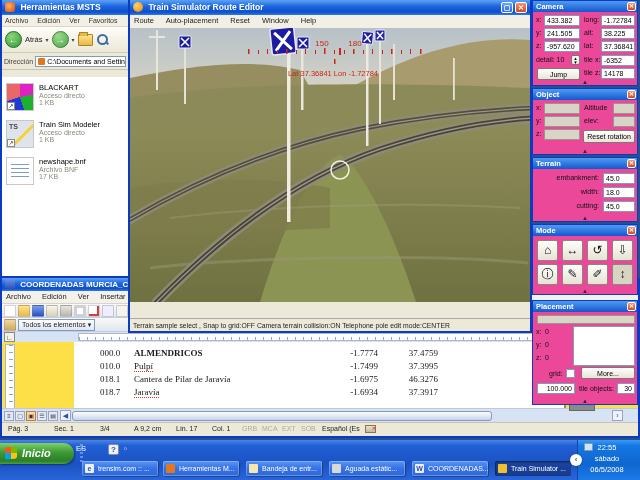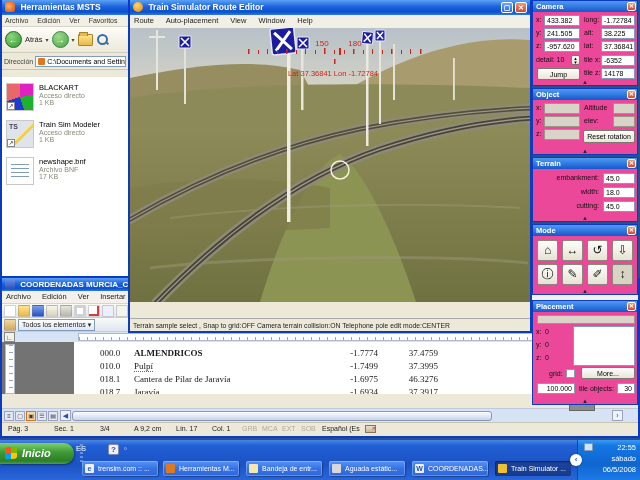--- a/index.html
+++ b/index.html
@@ -91,21 +91,21 @@
   .wic-preview { background:#fff; box-shadow:inset 0 0 0 2px #d0d0d8; }
   .wic-spell { background:#fff; box-shadow:inset -2px -2px 0 #d04040; }
   .wic-cut { background:#eef; }
   .wic-copy { background:#f4f4ec; }
   .wic-paste { background:linear-gradient(#d8c890,#b09860); }
   .combo { height:12px; background:linear-gradient(#fff,#dfe5f2); border:1px solid #7f9db9; font-size:7px; line-height:10px; padding:0 3px; color:#222; }
   #word-ruler { height:10px; background:#d6e3f5; position:relative; }
   .hruler { position:absolute; left:76px; width:484px; top:1px; height:8px; background:#fff; border:1px solid #b0b8c8;
             background-image:repeating-linear-gradient(90deg,#9aa4b4 0 1px,transparent 1px 8px); background-position:0 3px; background-size:100% 3px; background-repeat:repeat-x; }
   .tabsel { position:absolute; left:2px; top:0; width:11px; height:10px; background:#f4f2e8; border:1px solid #888; font-size:7px; line-height:9px; text-align:center; color:#333; }
-  #word-content { position:absolute; left:0; top:64px; width:636px; height:52px; background:#737373; overflow:hidden; }
+  #word-content { position:absolute; left:0; top:64px; width:636px; height:70px; background:#fde047; overflow:hidden; }
   .vruler { position:absolute; left:3px; top:2px; width:10px; bottom:0; background:#fff; border:1px solid #b0b8c8;
             background-image:repeating-linear-gradient(180deg,#9aa4b4 0 1px,transparent 1px 7px); background-position:3px 0; background-size:4px 100%; background-repeat:repeat-y; }
   .page { position:absolute; left:72px; top:0; width:490px; height:66px; background:#fff; box-shadow:2px 2px 0 rgba(0,0,0,.35); padding-top:5px; }
   .docrow { display:flex; font-family:"Liberation Serif", serif; font-size:9px; line-height:13px; color:#1a1a1a; }
   .docrow .km { width:34px; margin-left:26px; }
   .docrow .nm { width:192px; }
   .docrow .lon { width:52px; text-align:right; }
   .docrow .lat { width:60px; text-align:right; }
   .docrow.b .nm { font-weight:bold; }
   .sp { border-bottom:1px dotted #e03030; }
@@ -144,21 +144,21 @@
   .tkico { position:absolute; left:3px; top:3px; width:9px; height:9px; border-radius:1px; font-size:7px; line-height:9px; text-align:center; }
   .tk-ie { background:#eef; color:#2060c0; font-weight:bold; }
   .tk-msts { background:#e07820; }
   .tk-mail { background:#f4e8b0; }
   .tk-aguada { background:#d8d8d8; }
   .tk-word { background:#eef; color:#2050b0; font-weight:bold; }
   .tk-ts { background:#f0c030; }
   #tray { position:absolute; right:0; top:0; width:63px; height:40px;
           background:linear-gradient(180deg,#3a9bf4,#1577e4 14%,#0f66d0 60%,#1d7ae8); border-left:1px solid #0a4aa8;
           color:#fff; font-size:7.5px; text-align:right; padding:2px 4px 0 0; }
-  #tray .ln { display:block; line-height:11px; }
+  #tray .ln { display:block; line-height:11px;text-align:center; }
   .traychev { position:absolute; left:-8px; top:14px; width:12px; height:12px; background:#fff; border-radius:50%;
               color:#2060c0; font-size:8px; line-height:11px; text-align:center; font-weight:bold; box-shadow:0 0 2px rgba(0,0,0,.4); }
   .trayico { position:absolute; left:6px; top:3px; width:9px; height:8px; background:#cfe4fa; border:1px solid #89a; border-radius:1px; }
 </style>
 </head>
 <body>
 
 <div id="word" class="xpwin">
   <div class="tbar">
     <span class="wicon16" style="background:linear-gradient(#6a90e8,#2a50b8)"></span>
@@ -310,21 +310,21 @@
 <div id="routeed" class="xpwin">
   <div class="tbar">
     <span class="wicon16" style="background:radial-gradient(circle at 40% 35%,#ffd860,#e08018);border-radius:50%"></span>
     <span>Train Simulator Route Editor</span>
     <span class="winbtn btn-max" style="right:17px">▢</span>
     <span class="winbtn btn-close" style="right:3px">✕</span>
   </div>
   <div id="re-menu">
     <span>Route</span>
     <span>Auto-placement</span>
-    <span>View</span>
+    <span>Reset</span>
     <span>Window</span>
     <span>Help</span>
   </div>
   <div id="re-view">
     <svg width="400" height="274" viewBox="0 0 400 274">
       <defs>
         <linearGradient id="sky" x1="0" y1="0" x2="0" y2="1">
           <stop offset="0" stop-color="#b7c1c8"></stop>
             <stop offset="1" stop-color="#ddd8c4"></stop>
         </linearGradient>

